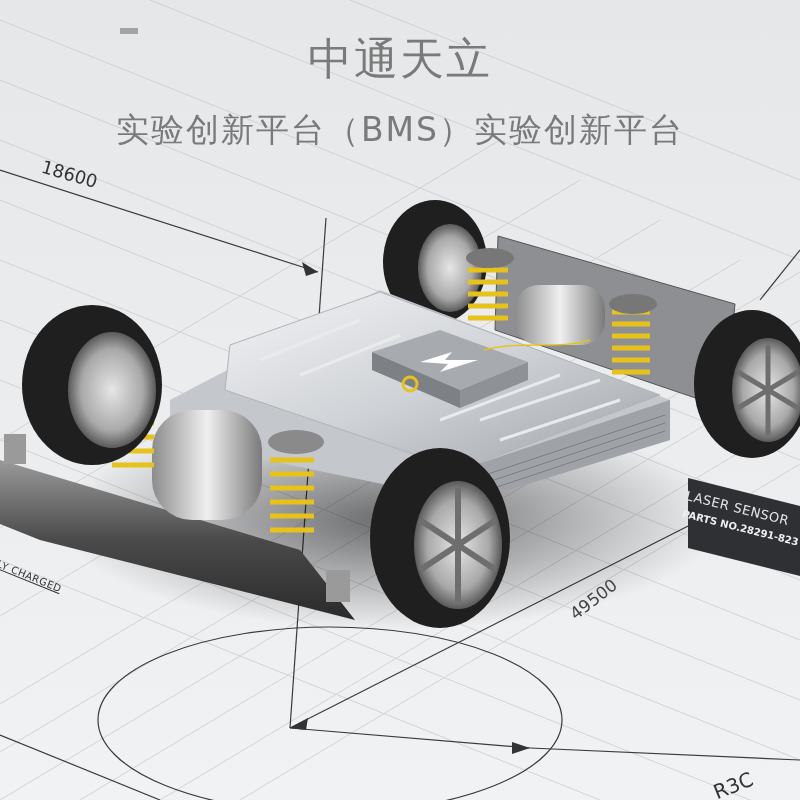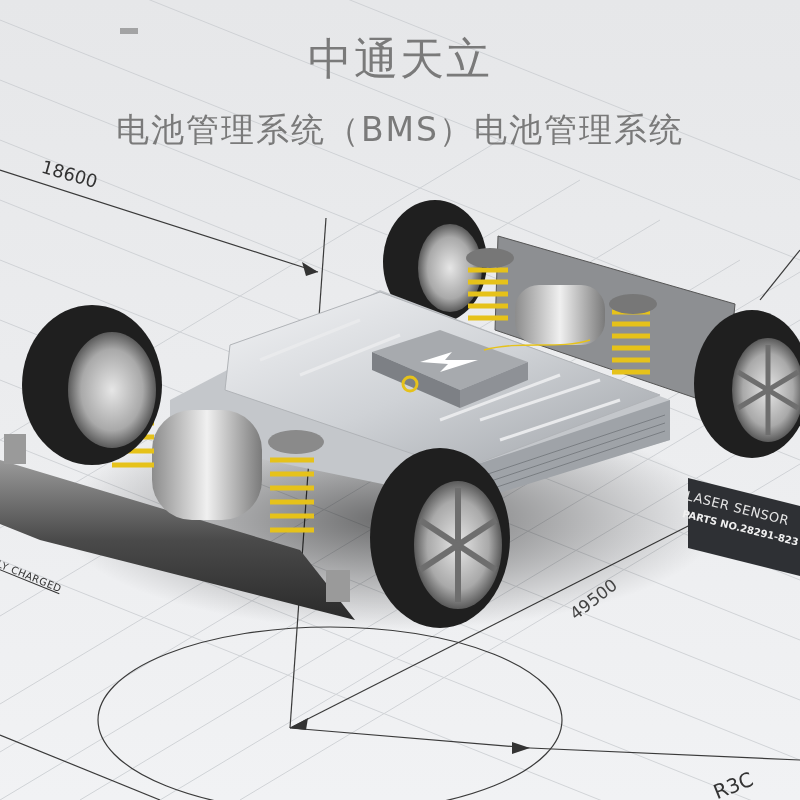--- a/index.html
+++ b/index.html
@@ -156,21 +156,21 @@
         <line x1="458" y1="488" x2="458" y2="602"></line>
         <line x1="420" y1="520" x2="496" y2="570"></line>
         <line x1="420" y1="570" x2="496" y2="520"></line>
       </g>
     </g>
 
     <rect x="120" y="28" width="18" height="6" fill="#777" opacity="0.6"></rect>
   </svg>
 
   <div class="title main">中通天立</div>
-  <div class="title sub">电池管理系统（BMS）电池管理系统</div>
+  <div class="title sub">实验创新平台（BMS）实验创新平台</div>
 
   <div class="label dim-18600">18600</div>
   <div class="label dim-49500">49500</div>
   <div class="label dim-r">R3C</div>
   <div class="label charged">LLY CHARGED</div>
 
   <div class="sensor-tag"></div>
   <div class="sensor-line1">LASER SENSOR</div>
   <div class="sensor-line2">PARTS NO.28291-823</div>
 </div>

